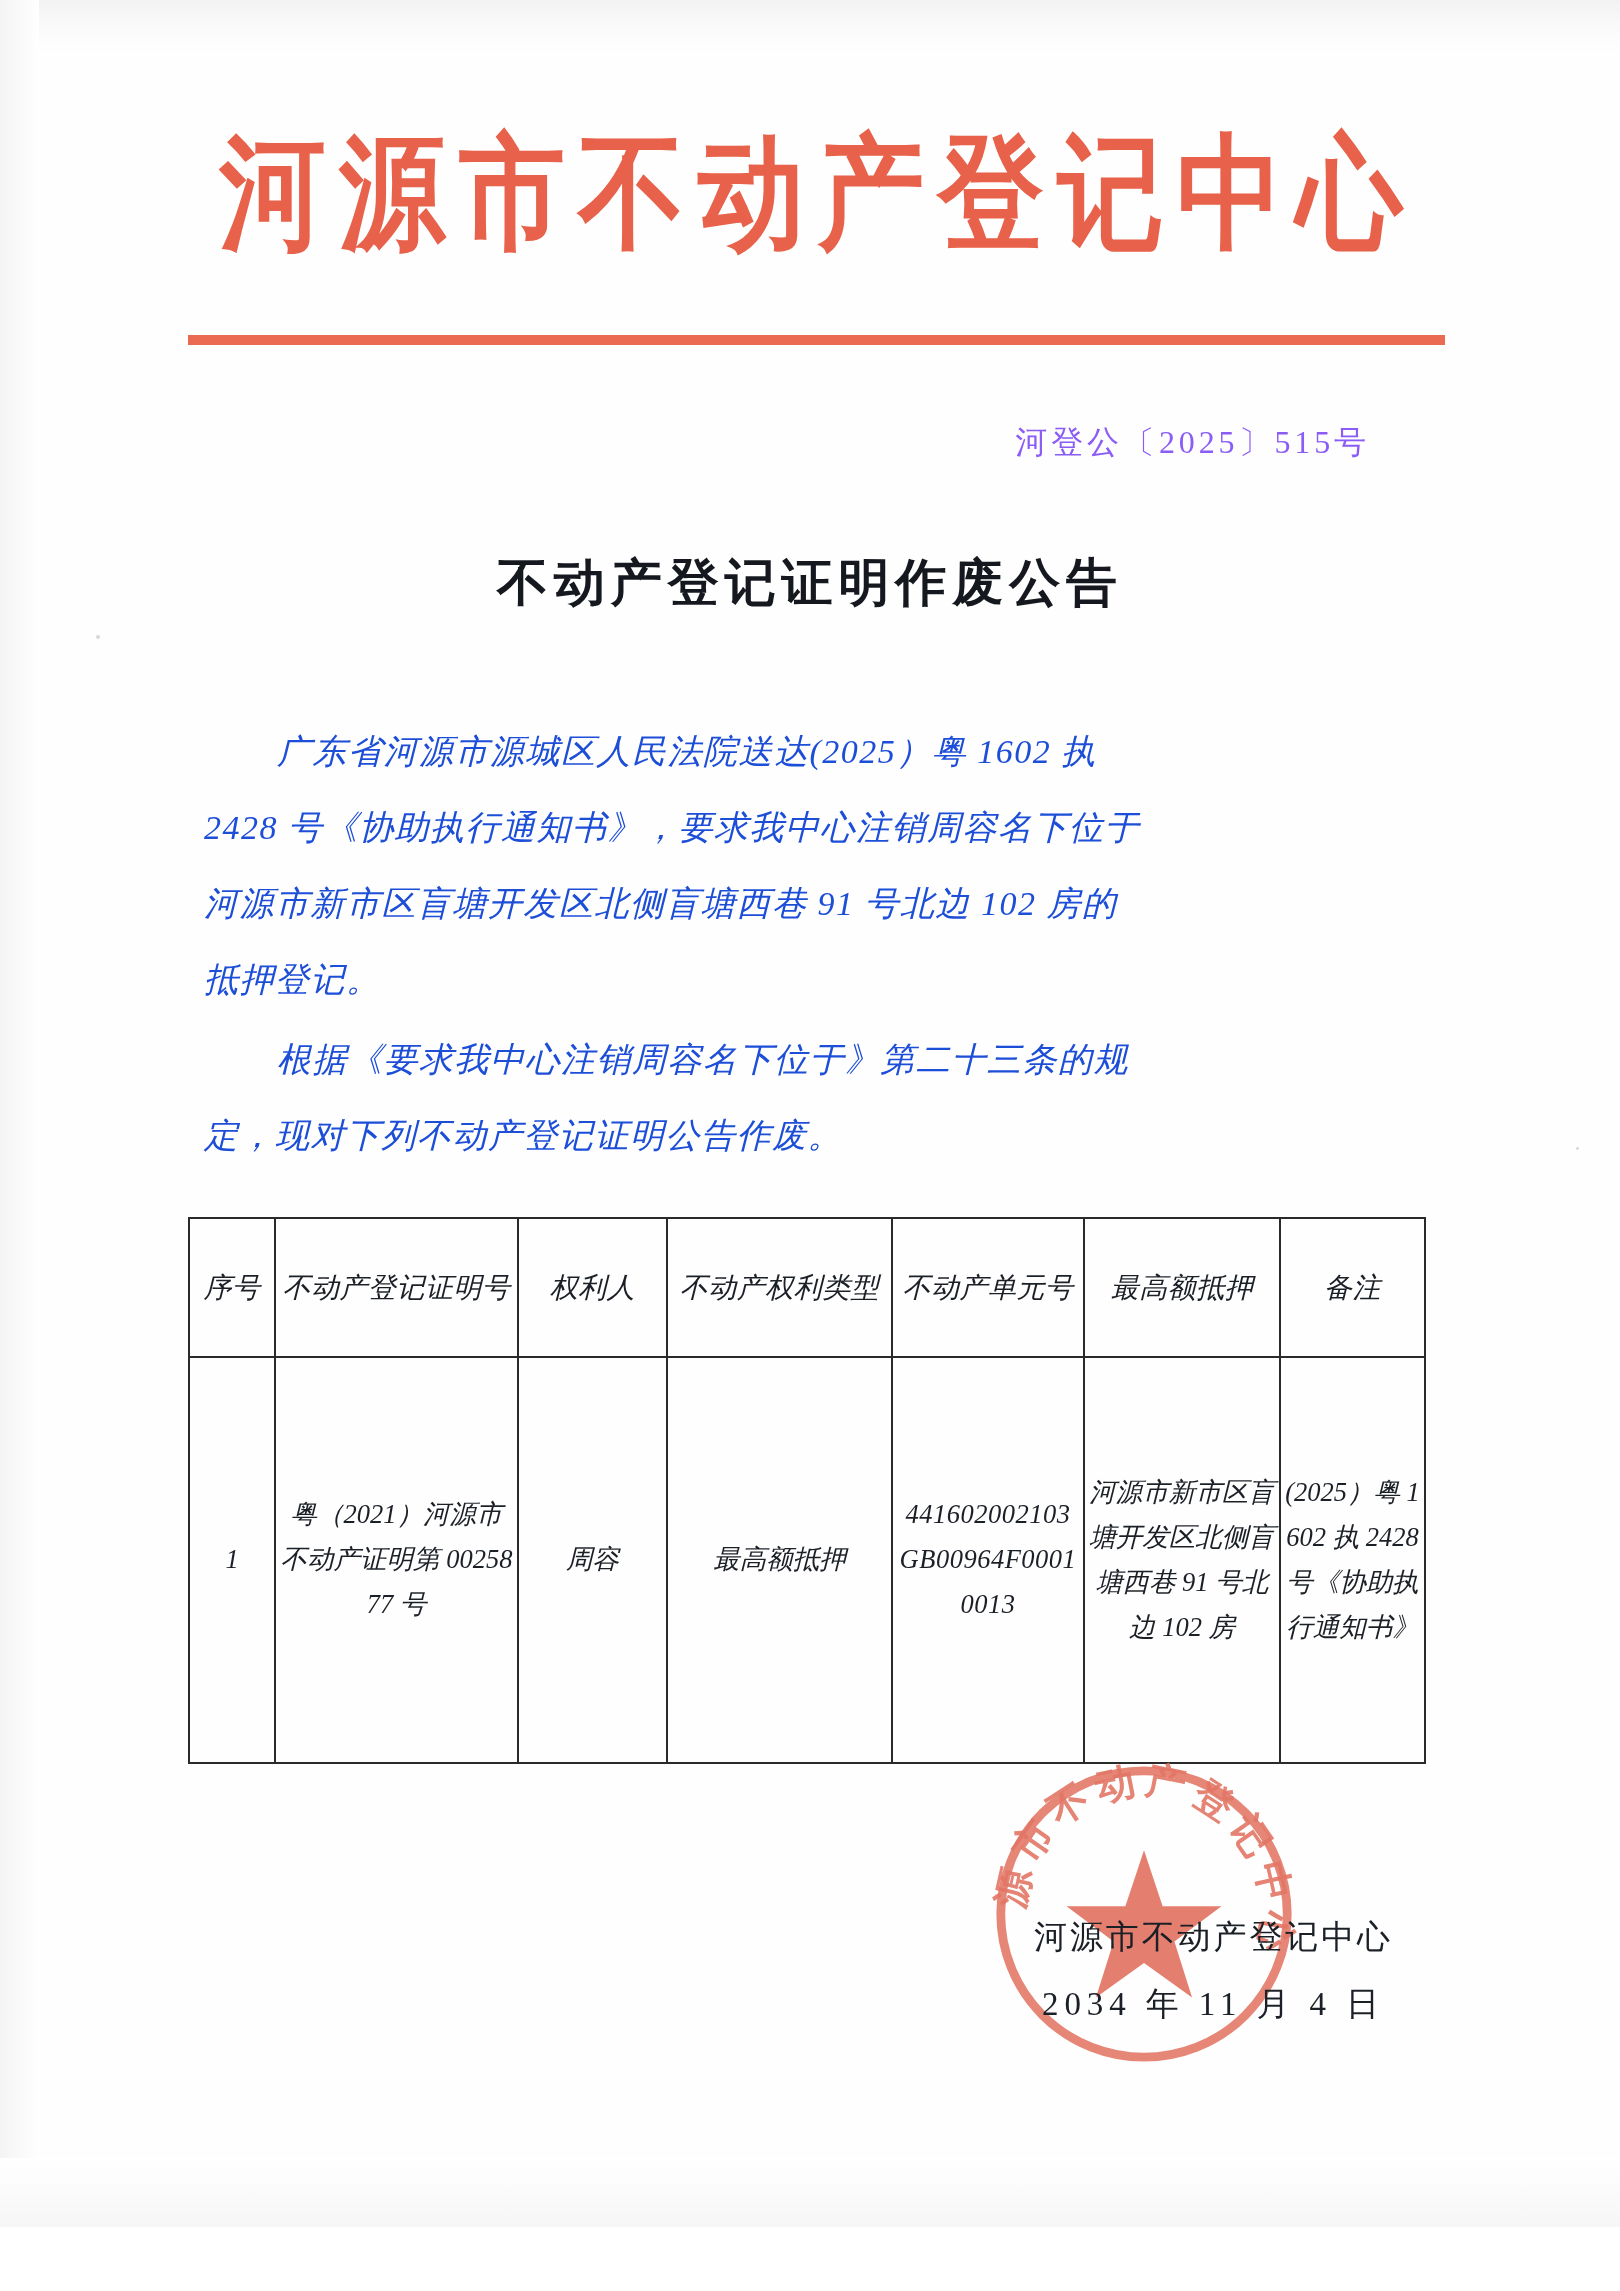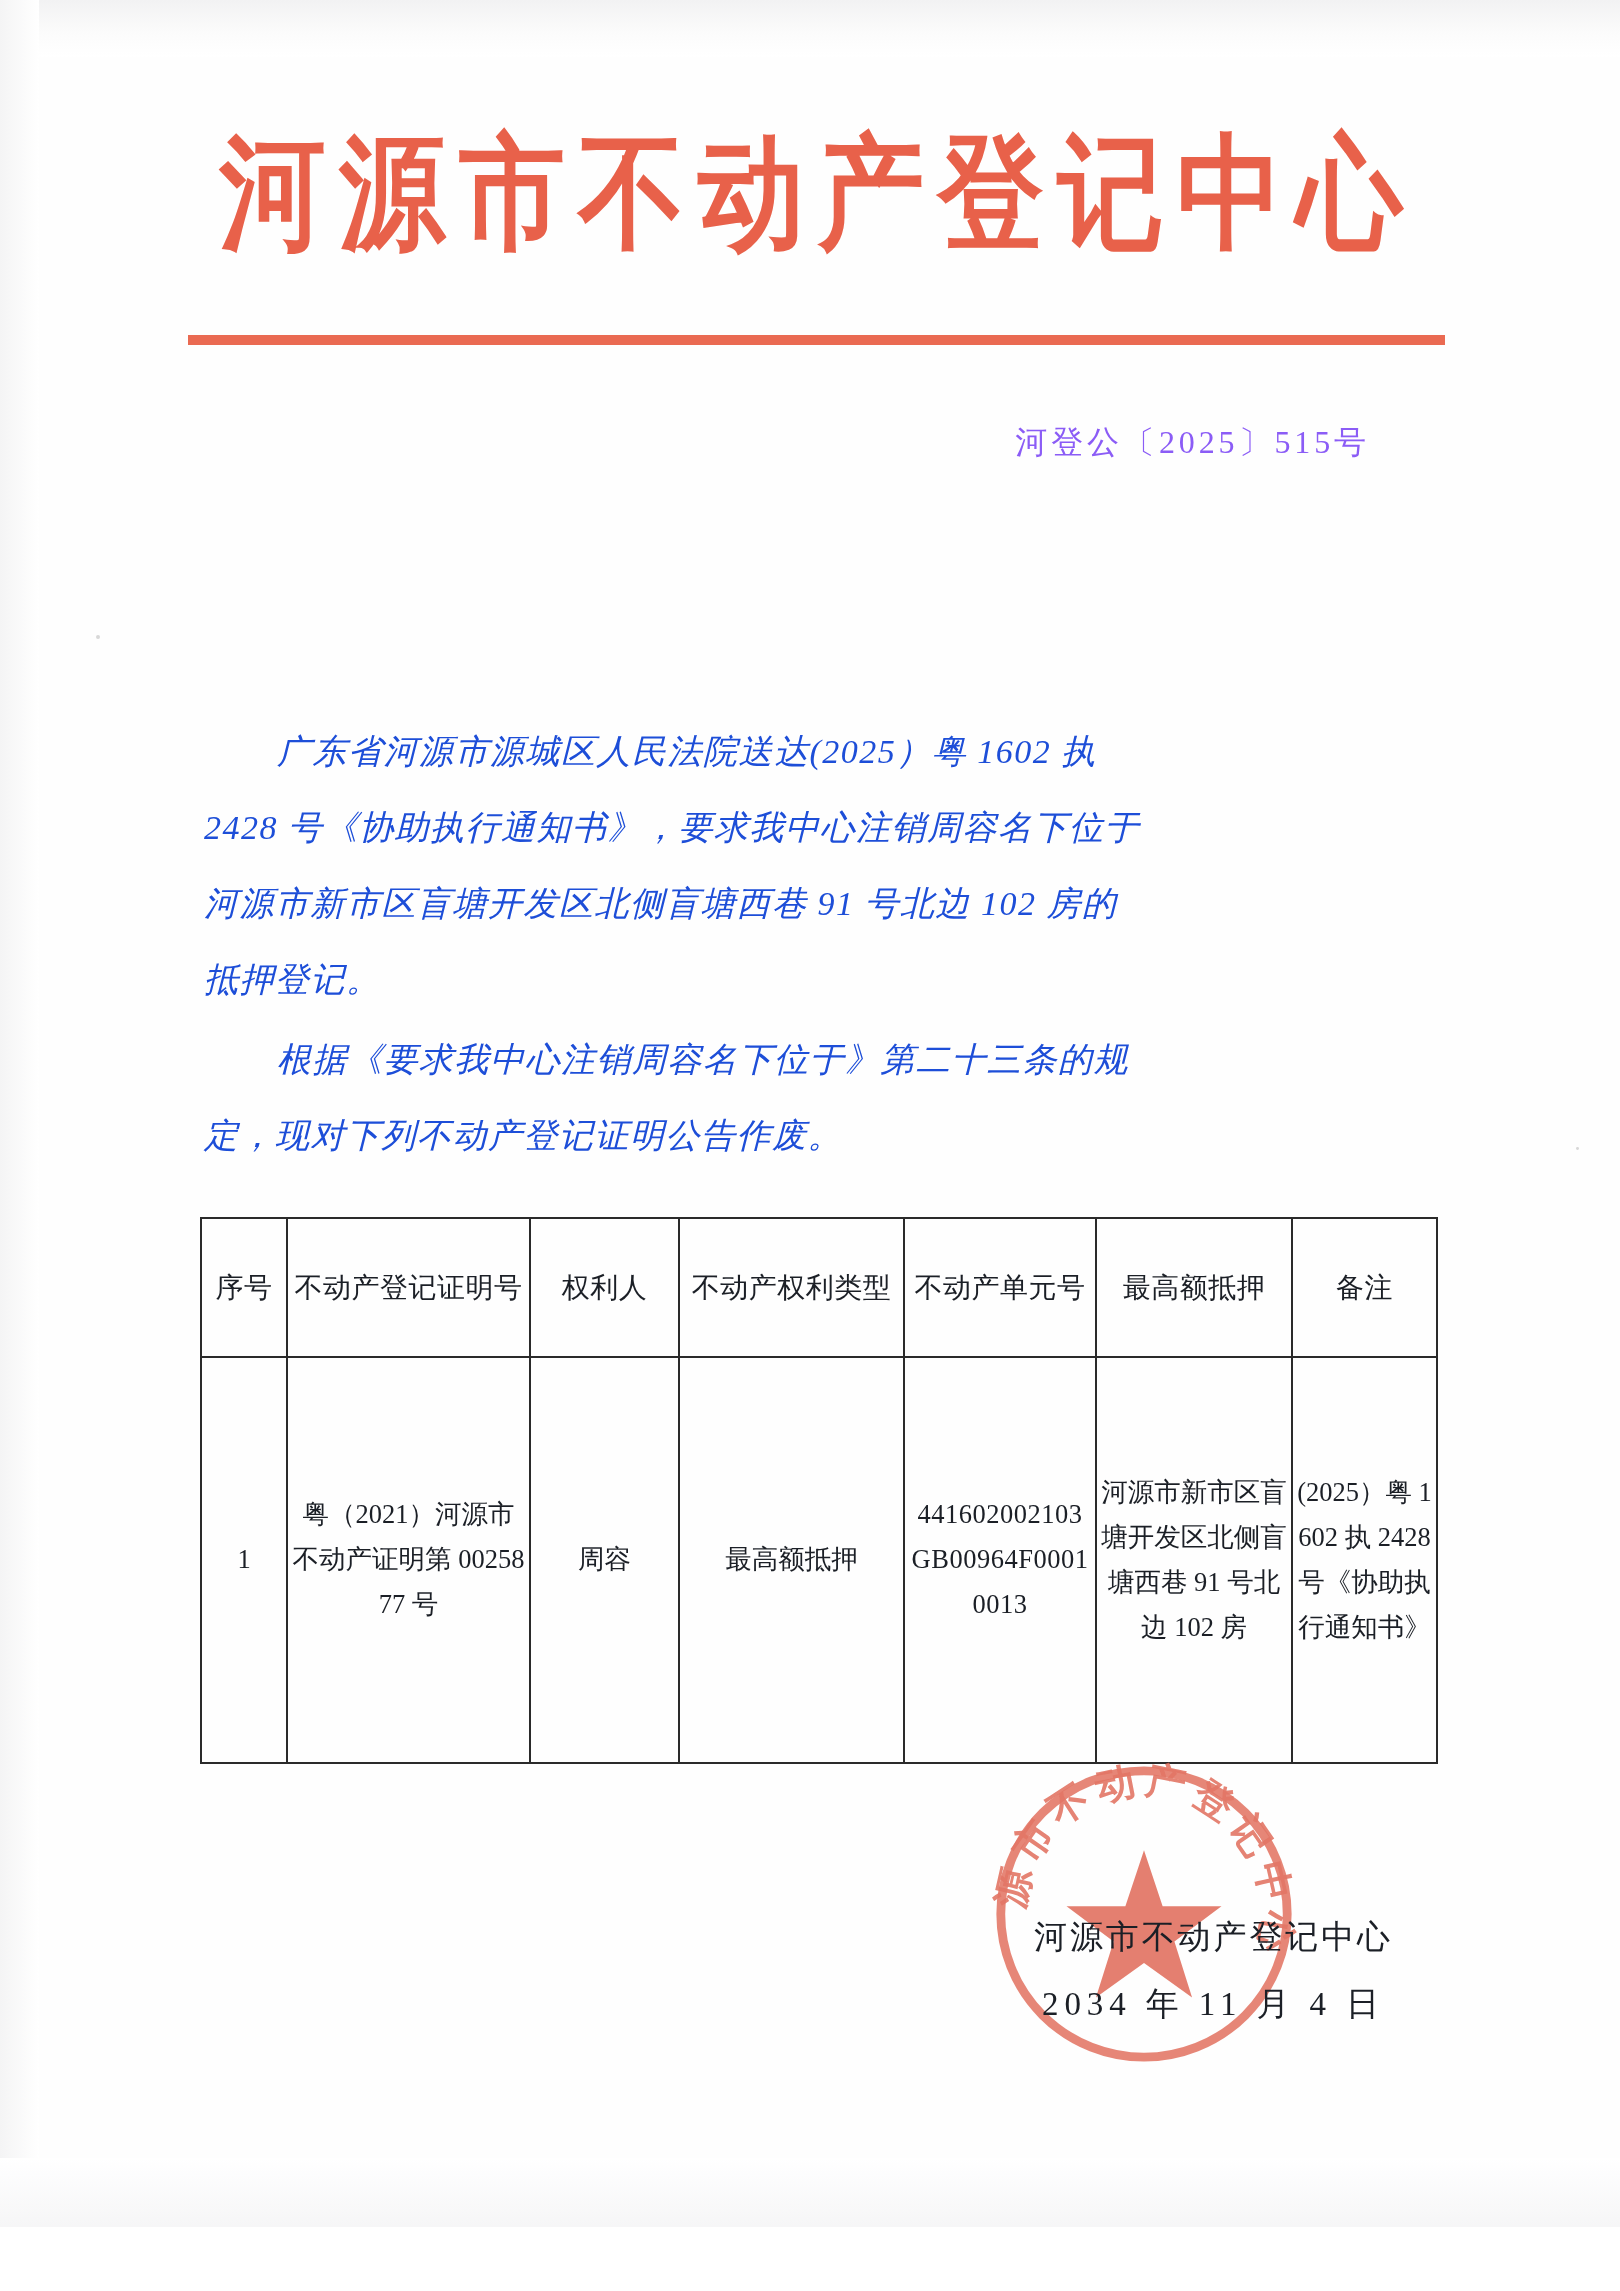--- a/index.html
+++ b/index.html
@@ -124,25 +124,26 @@
     display: block;
     white-space: nowrap;
   }
   .para .indent {
     padding-left: 73px;
   }
 
   
   .reg-table {
     position: absolute;
-    left: 200px;
+    left: 188px;
     top: 1217px;
     width: 1237px;
     border-collapse: collapse;
     table-layout: fixed;
+    font-style: italic;
   }
   .reg-table th,
   .reg-table td {
     border: 2px solid #2a2a2a;
     text-align: center;
     vertical-align: middle;
     color: #1b1f26;
     padding: 5.9px 3.9px;
     font-weight: normal;
   }
@@ -219,20 +220,21 @@
   <div class="speck" style="left:247px;top:2272px;width:4.9px;height:2.9px;"></div>
   <div class="speck" style="left:1576px;top:1147px;width:2.9px;height:2.9px;"></div>
 
   <div class="masthead">
     <div class="masthead-title">河源市不动产登记中心</div>
   </div>
   <div class="masthead-rule"></div>
 
   <div class="doc-number">河登公〔2025〕515号</div>
 
+  <div class="doc-title">不动产登记证明作废公告</div>
 
   <div class="body-block">
     <p class="para">
       <span class="bodyline indent">广东省河源市源城区人民法院送达(2025）粤 1602 执</span>
       <span class="bodyline">2428 号《协助执行通知书》，要求我中心注销周容名下位于</span>
       <span class="bodyline">河源市新市区盲塘开发区北侧盲塘西巷 91 号北边 102 房的</span>
       <span class="bodyline">抵押登记。</span>
     </p>
     <p class="para">
       <span class="bodyline indent">根据《要求我中心注销周容名下位于》第二十三条的规</span>

